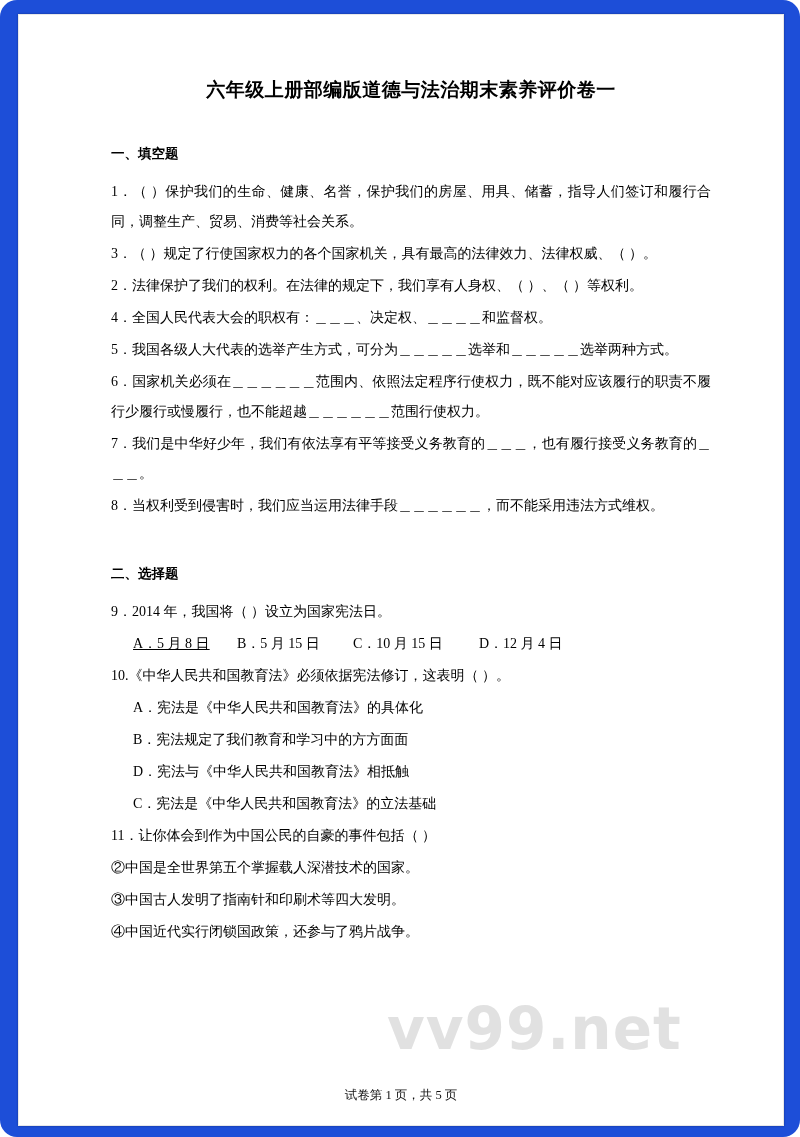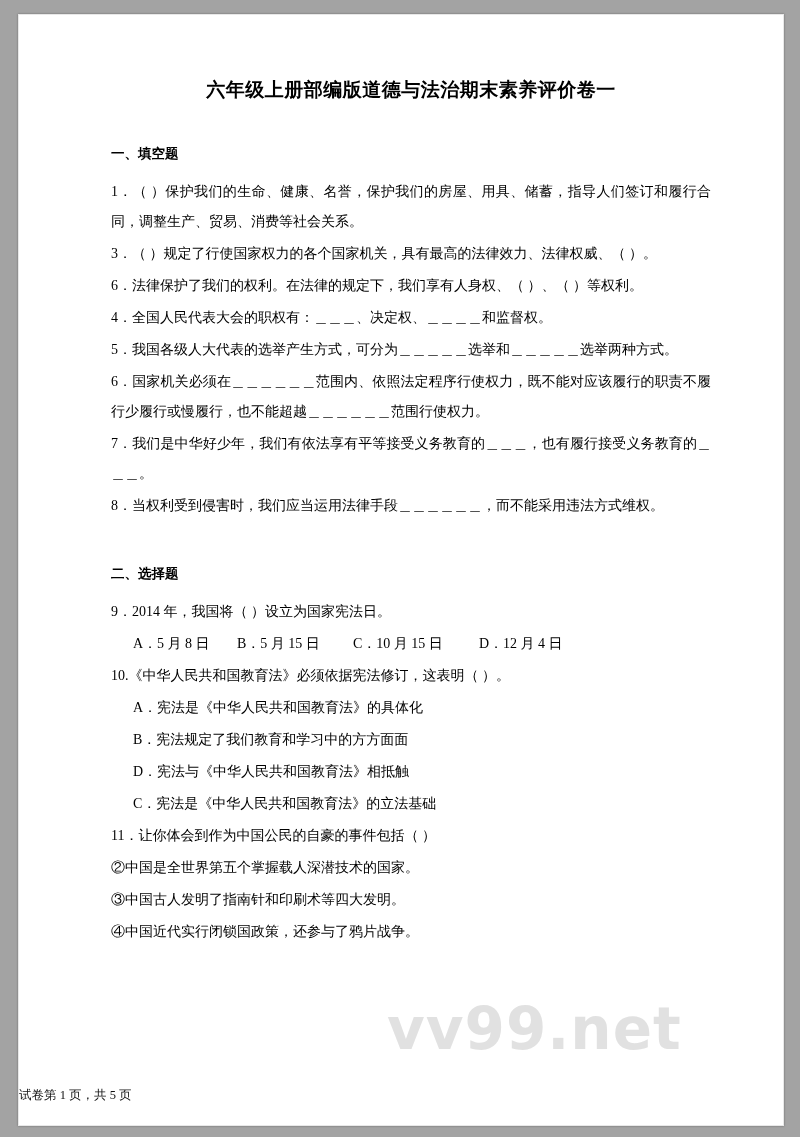--- a/index.html
+++ b/index.html
@@ -14,21 +14,22 @@
     color: #000000;
     position: relative;
     overflow: hidden;
   }
   .page {
     position: absolute;
     left: 0;
     top: 0;
     width: 800px;
     height: 1137px;
-    background: #a3a3a3;
+    background: #1d4ed8;
+    border-radius: 17px;
   }
   .paper {
     position: absolute;
     left: 18px;
     top: 14px;
     width: 764px;
     height: 1110px;
     background: #ffffff;
     box-shadow: 0 0 2px rgba(0,0,0,0.35);
     border: 1px solid #e8e8e8;
@@ -81,21 +82,21 @@
   .sub-line {
     font-size: 14px;
     line-height: 30px;
     margin: 0 0 2px 0;
   }
   .footer {
     position: absolute;
     left: 0;
     top: 1072px;
     width: 764px;
-    text-align: left;
+    text-align: center;
     font-size: 12.5px;
     color: #111;
   }
   .watermark {
     position: absolute;
     left: 368px;
     top: 980px;
     font-family: "DejaVu Sans", sans-serif;
     font-size: 58px;
     font-weight: bold;
@@ -111,32 +112,32 @@
 <div class="page">
   <div class="paper">
     <div class="content">
 
       <div class="doc-title">六年级上册部编版道德与法治期末素养评价卷一</div>
 
       <div class="section-title">一、填空题</div>
 
       <div class="q">1．（        ）保护我们的生命、健康、名誉，保护我们的房屋、用具、储蓄，指导人们签订和履行合同，调整生产、贸易、消费等社会关系。</div>
       <div class="q">3．（        ）规定了行使国家权力的各个国家机关，具有最高的法律效力、法律权威、（        ）。</div>
-      <div class="q">6．法律保护了我们的权利。在法律的规定下，我们享有人身权、（        ）、（        ）等权利。</div>
+      <div class="q">2．法律保护了我们的权利。在法律的规定下，我们享有人身权、（        ）、（        ）等权利。</div>
       <div class="q">4．全国人民代表大会的职权有：＿＿＿、决定权、＿＿＿＿和监督权。</div>
       <div class="q">5．我国各级人大代表的选举产生方式，可分为＿＿＿＿＿选举和＿＿＿＿＿选举两种方式。</div>
       <div class="q">6．国家机关必须在＿＿＿＿＿＿范围内、依照法定程序行使权力，既不能对应该履行的职责不履行少履行或慢履行，也不能超越＿＿＿＿＿＿范围行使权力。</div>
       <div class="q">7．我们是中华好少年，我们有依法享有平等接受义务教育的＿＿＿，也有履行接受义务教育的＿＿＿。</div>
       <div class="q">8．当权利受到侵害时，我们应当运用法律手段＿＿＿＿＿＿，而不能采用违法方式维权。</div>
 
       <div class="section-title second">二、选择题</div>
 
       <div class="q">9．2014 年，我国将（   ）设立为国家宪法日。</div>
       <div class="opts-row">
-        <span class="opt" style="width:104px;">A．5 月 8 日</span>
+        <span class="opt" style="width:104px;text-decoration:underline;">A．5 月 8 日</span>
         <span class="opt" style="width:116px;">B．5 月 15 日</span>
         <span class="opt" style="width:126px;">C．10 月 15 日</span>
         <span class="opt">D．12 月 4 日</span>
       </div>
 
       <div class="q">10.《中华人民共和国教育法》必须依据宪法修订，这表明（    ）。</div>
       <div class="opt-line">A．宪法是《中华人民共和国教育法》的具体化</div>
       <div class="opt-line">B．宪法规定了我们教育和学习中的方方面面</div>
       <div class="opt-line">D．宪法与《中华人民共和国教育法》相抵触</div>
       <div class="opt-line">C．宪法是《中华人民共和国教育法》的立法基础</div>

